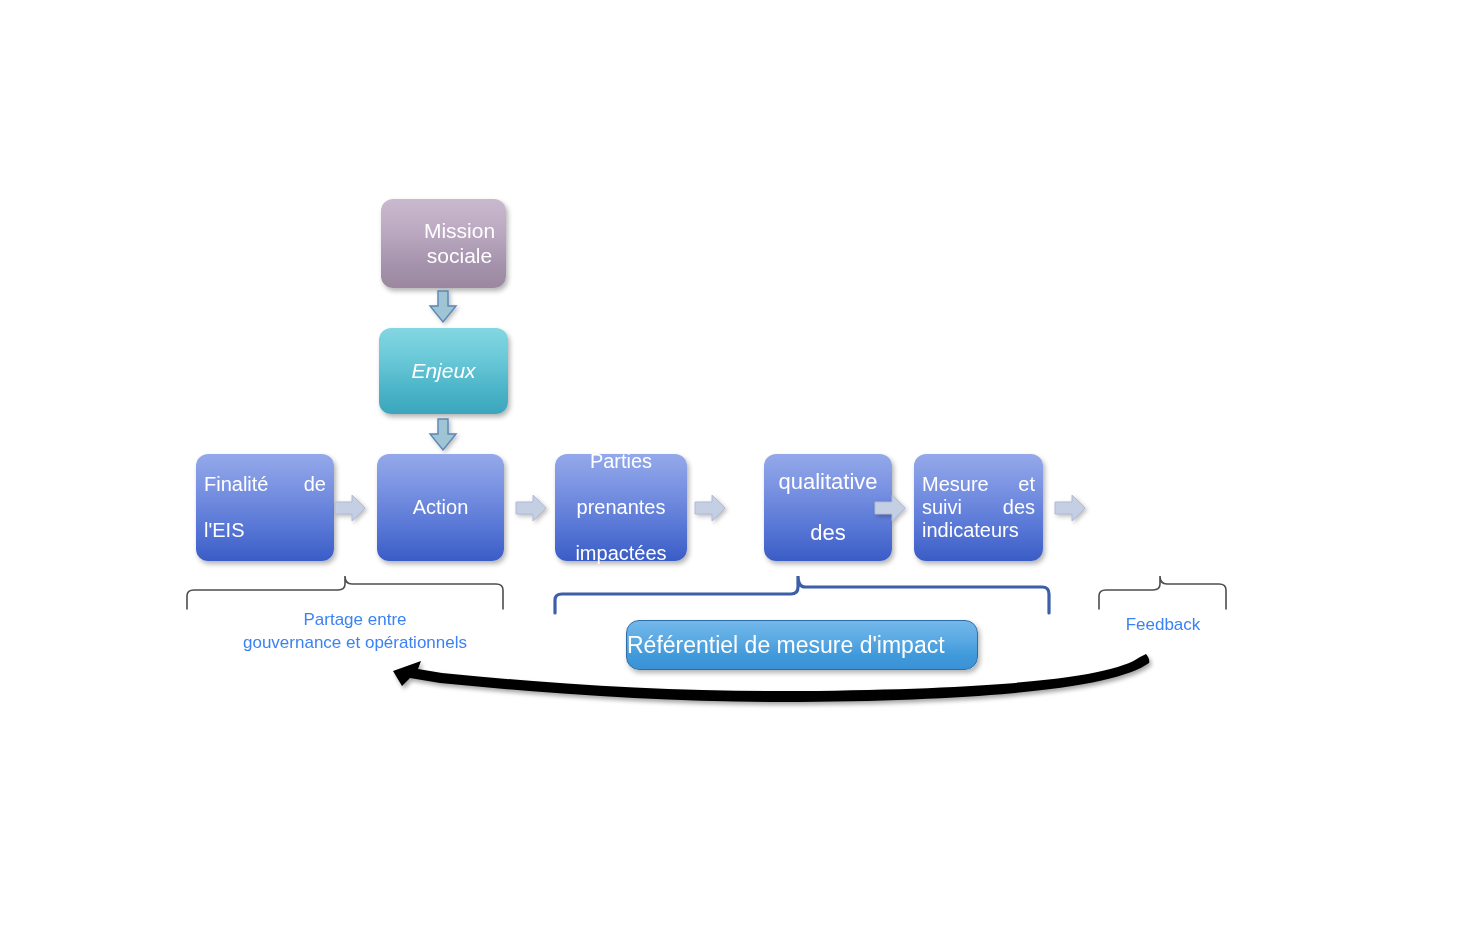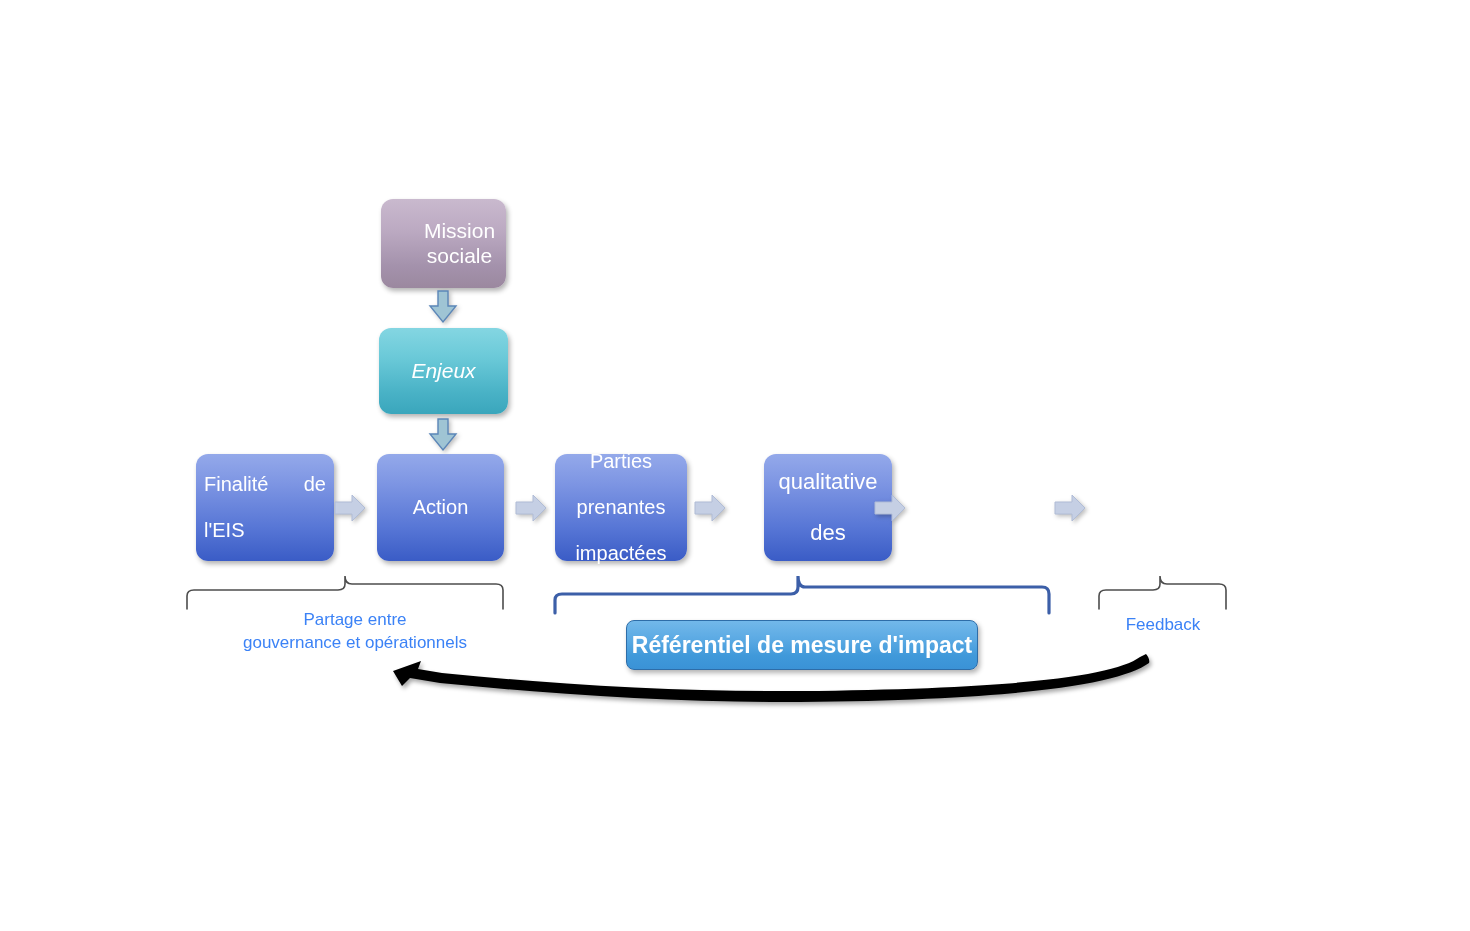--- a/index.html
+++ b/index.html
@@ -49,31 +49,30 @@
     font-size: 20px;
   }
   .box-step.justify span {
     text-align: justify;
     text-align-last: justify;
   }
 
   
   .box-ref {
     position: absolute;
-    border-radius: 8px;
+    border-radius: 13px;
     border: 1px solid #2e6da8;
     background: linear-gradient(to bottom, #72b8ea 0%, #5aa9e3 40%, #4099da 72%, #3a92d6 100%);
     color: #ffffff;
     font-size: 23px;
     display: flex;
     align-items: center;
-    justify-content: center;
+    justify-content: flex-start;
     box-sizing: border-box;
     box-shadow: 2px 3px 5px rgba(0,0,0,0.30);
-    font-weight: bold;
   }
 
   
   .harrow {
     position: absolute;
     width: 34px;
     height: 32px;
     filter: drop-shadow(2px 2px 2px rgba(0,0,0,0.25));
   }
   .varrow {
@@ -140,20 +139,27 @@
 
   <div class="pbox box-step" style="left:735px; top:454px; width:128px; height:107px; font-size:22px;margin-left:29px;">
     <span>
       <span>Etude</span><br>
       <span>qualitative</span><br>
       <span>des</span><br>
       <span>mesure</span>
     </span>
   </div>
 
+  <div class="pbox box-step justify" style="left:914px; top:454px; width:129px; height:107px;">
+    <span>
+      <span style="display:block;text-align:justify;text-align-last:justify;">Mesure et</span>
+      <span style="display:block;text-align:justify;text-align-last:justify;">suivi des</span>
+      <span style="display:block;text-align:justify;text-align-last:justify;">indicateurs</span>
+    </span>
+  </div>
 
 
   <svg class="harrow" style="left:333px; top:492px;" viewBox="0 0 34 32">
     <polygon points="2,10 19,10 19,3 32,16 19,29 19,22 2,22" fill="#c5cfe4" stroke="#b0bcd6" stroke-width="1"></polygon>
   </svg>
   <svg class="harrow" style="left:514px; top:492px;" viewBox="0 0 34 32">
     <polygon points="2,10 19,10 19,3 32,16 19,29 19,22 2,22" fill="#c5cfe4" stroke="#b0bcd6" stroke-width="1"></polygon>
   </svg>
   <svg class="harrow" style="left:693px; top:492px;" viewBox="0 0 34 32">
     <polygon points="2,10 19,10 19,3 32,16 19,29 19,22 2,22" fill="#c5cfe4" stroke="#b0bcd6" stroke-width="1"></polygon>

